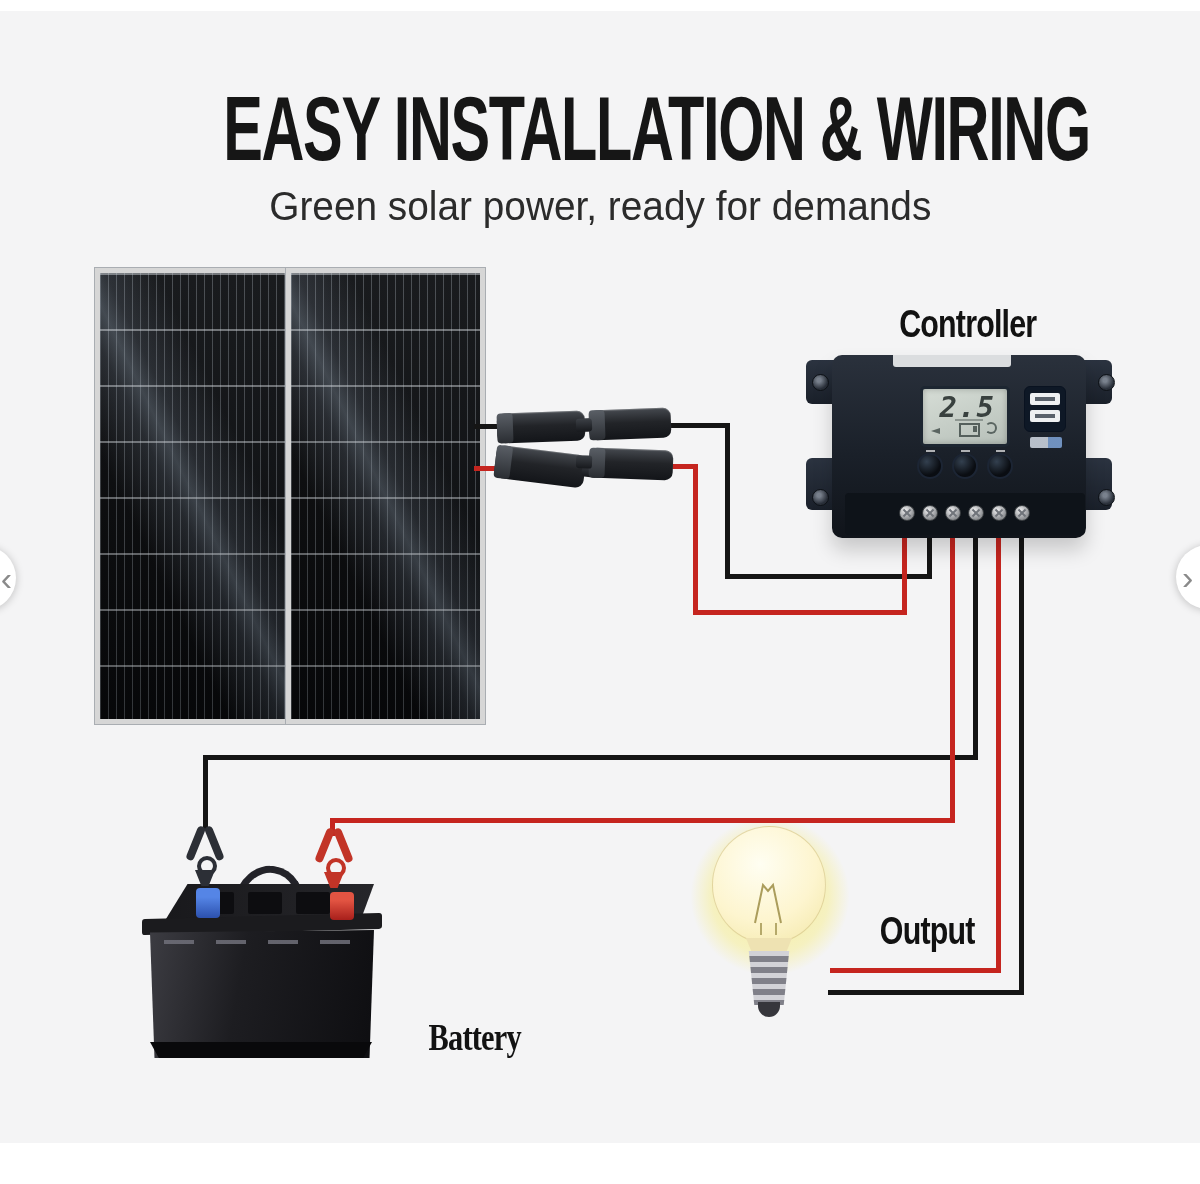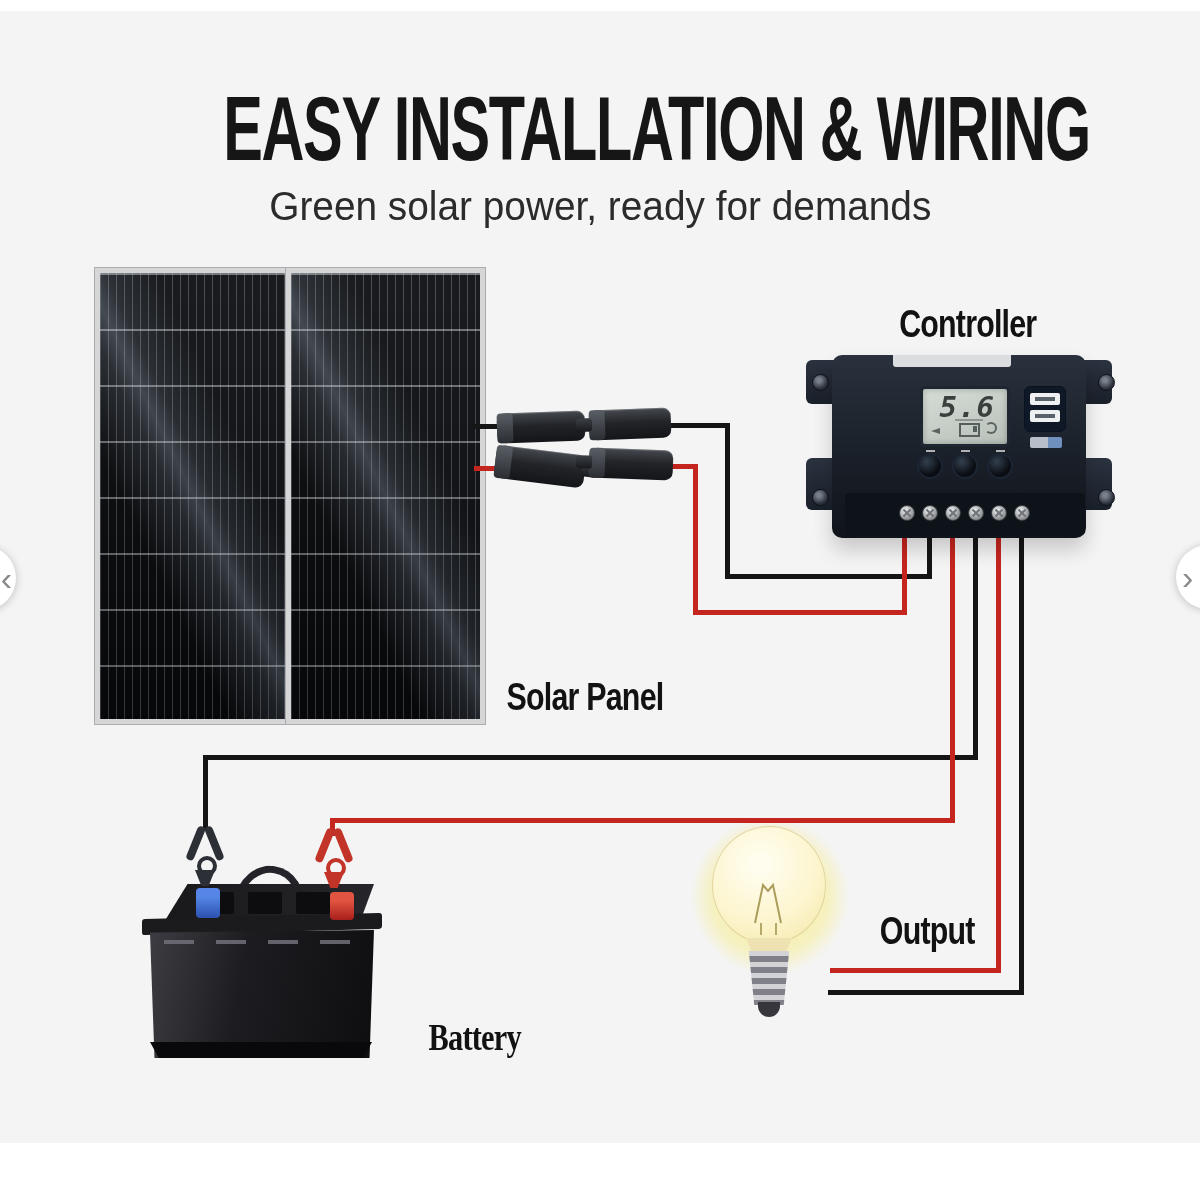--- a/index.html
+++ b/index.html
@@ -210,21 +210,21 @@
   <div class="abs ctrl-screwhole" style="left:812px;top:374px;"></div>
   <div class="abs ctrl-screwhole" style="left:812px;top:489px;"></div>
   <div class="abs ctrl-screwhole" style="left:1098px;top:374px;"></div>
   <div class="abs ctrl-screwhole" style="left:1098px;top:489px;"></div>
 
   <div class="abs ctrl-body"></div>
   <div class="abs ctrl-strip"></div>
 
 
   <div class="abs lcd">
-    <div class="lcd-digits">5.6</div>
+    <div class="lcd-digits">2.5</div>
     <div class="lcd-batt"></div>
     <div class="lcd-mark-l"></div>
     <div class="lcd-mark-r"></div>
   </div>
 
   <div class="abs usb-module">
     <div class="usb-slot" style="top:6px;"></div>
     <div class="usb-slot" style="top:23px;"></div>
   </div>
   <div class="abs usb-badge"></div>
@@ -277,22 +277,20 @@
       <line x1="48" y1="96" x2="48" y2="108" stroke="#b5a96a" stroke-width="2"></line>
       <line x1="63" y1="96" x2="63" y2="108" stroke="#b5a96a" stroke-width="2"></line>
     </svg>
   </div>
   <div class="abs bulb-neck"></div>
   <div class="abs bulb-base"></div>
   <div class="abs bulb-tip"></div>
 
   <div class="abs part-label" style="left:868px;top:305px;width:200px;">
     <span>Controller</span></div>
-  <div class="abs part-label" style="left:485px;top:678px;width:200px;">
-    <span>Solar Panel</span></div>
   <div class="abs part-label" style="left:375px;top:1018px;width:200px;font-family:Liberation Serif, serif;">
     <span>Battery</span></div>
   <div class="abs part-label" style="left:827px;top:912px;width:200px;">
     <span>Output</span></div>
 
   <div class="abs nav-btn" style="left:-48px;top:546px;">
     <span style="float:right;margin-right:4px;">‹</span>
     </div>
   <div class="abs nav-btn" style="left:1176px;top:545px;">
     <span style="float:left;margin-left:6px;">›</span>

